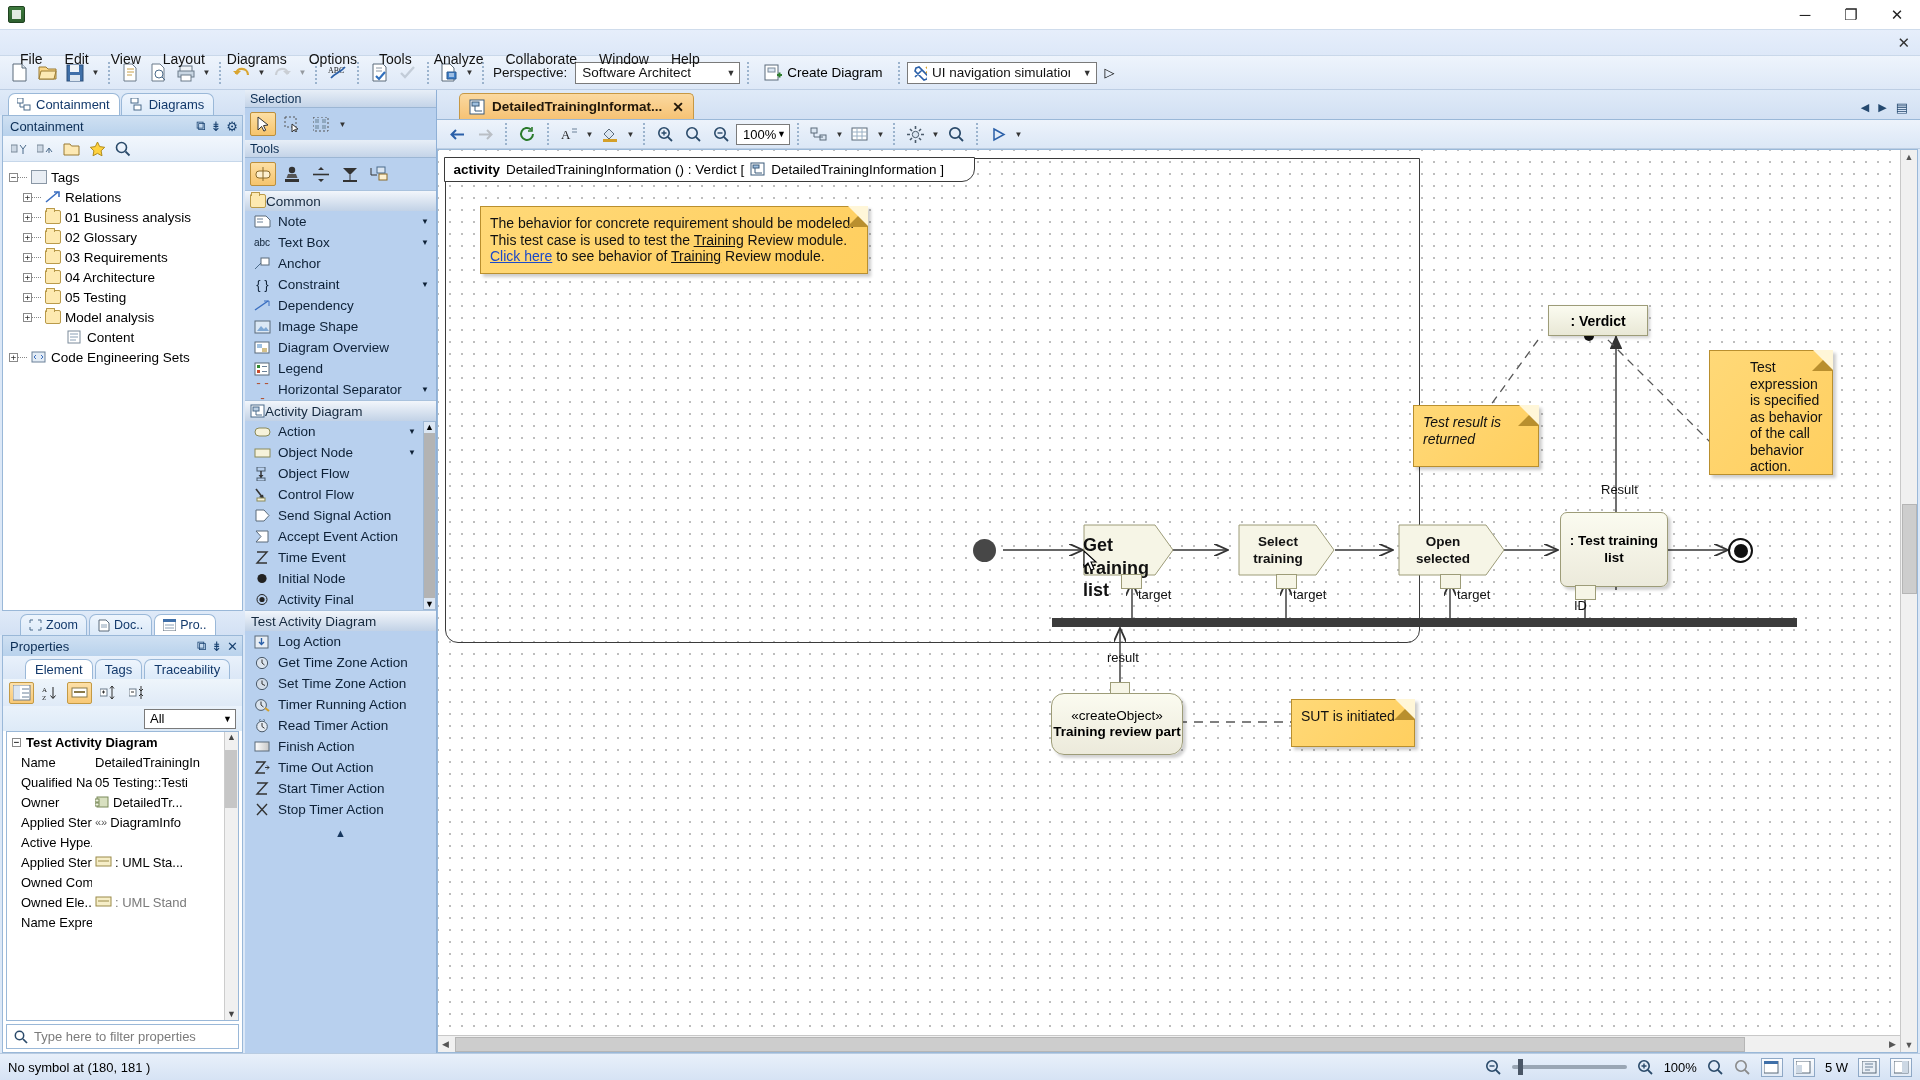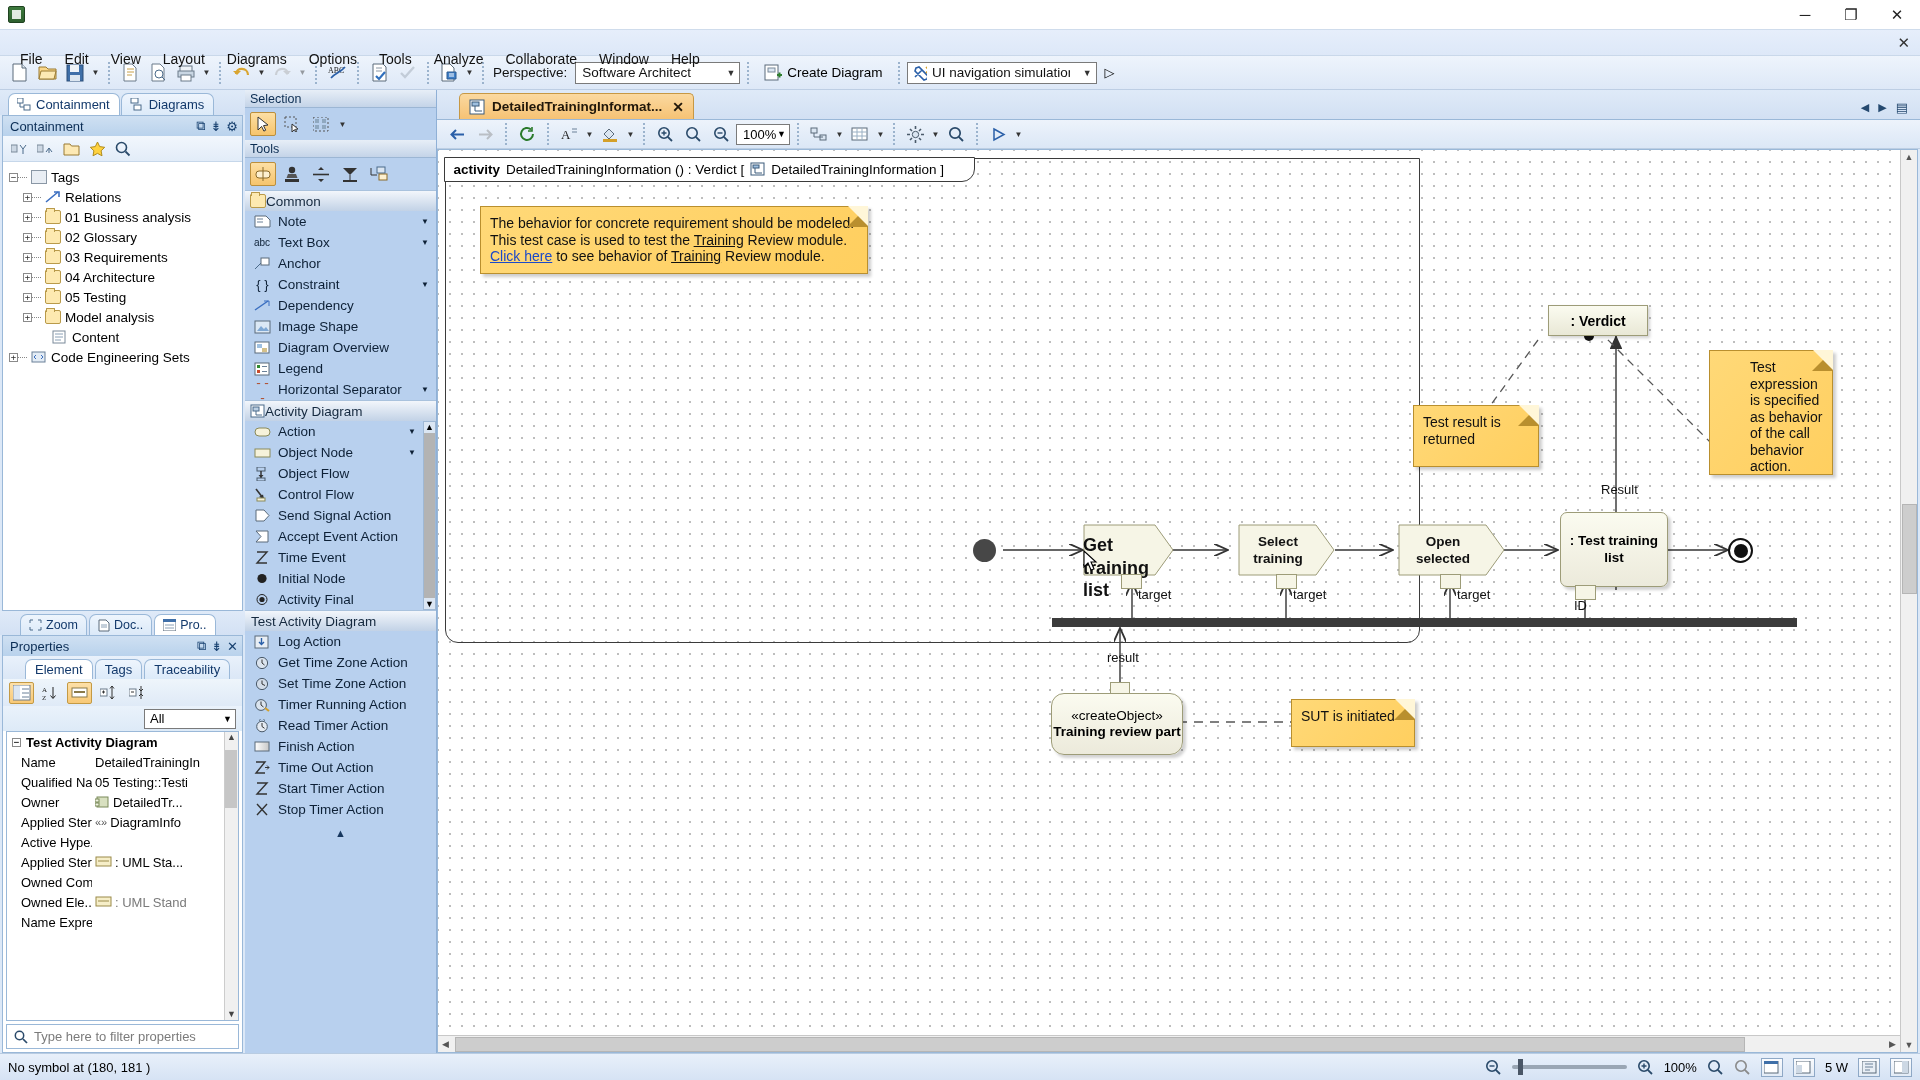--- a/index.html
+++ b/index.html
@@ -461,21 +461,21 @@
             <span>05 Testing</span>
           </div>
 
           <div class="trow" style="padding-left:20px">
             <span class="tw">+</span>
             <span class="dots"></span>
             <span class="ficon folder"></span>
             <span>Model analysis</span>
           </div>
 
-          <div class="trow" style="padding-left:47px">
+          <div class="trow" style="padding-left:62px">
             <span class="ficon">
               <svg width="15" height="14">
                   <rect x="1" y="1" width="12" height="12" fill="#fff" stroke="#7a8a9a"></rect>
                   <path d="M3 4h8M3 7h8M3 10h6" stroke="#8aa0b6"></path>
                 </svg></span>
             <span>Content</span>
           </div>
 
           <div class="trow" style="padding-left:6px">
             <span class="tw">+</span>
@@ -1103,21 +1103,21 @@
                 <span>DetailedTrainingInformation  ]</span>
               </div>
             </div>
 
             <div class="note" style="left:42px; top:56px; width:388px;">
               <div class="dogear2"></div>
               <div class="dogear"></div>
               <span>The behavior for concrete requirement should be modeled. This test case is used to test the </span><u>Training</u><span> Review module. </span><a href="#">Click here</a><span> to see behavior of </span><u>Training</u><span> Review module.</span>
             </div>
 
-            <div class="note" style="left:975px; top:255px; width:126px; height:62px;">
+            <div class="note" style="left:975px; top:255px; width:126px; height:62px;font-style:italic;">
               <div class="dogear2"></div>
               <div class="dogear"></div>
               <span>Test result is returned</span>
             </div>
 
             <div class="note" style="left:1271px; top:200px; width:124px; height:125px;padding-left:40px;">
               <div class="dogear2"></div>
               <div class="dogear"></div>
               <span>Test expression is specified as behavior of the call behavior action.</span>
             </div>

